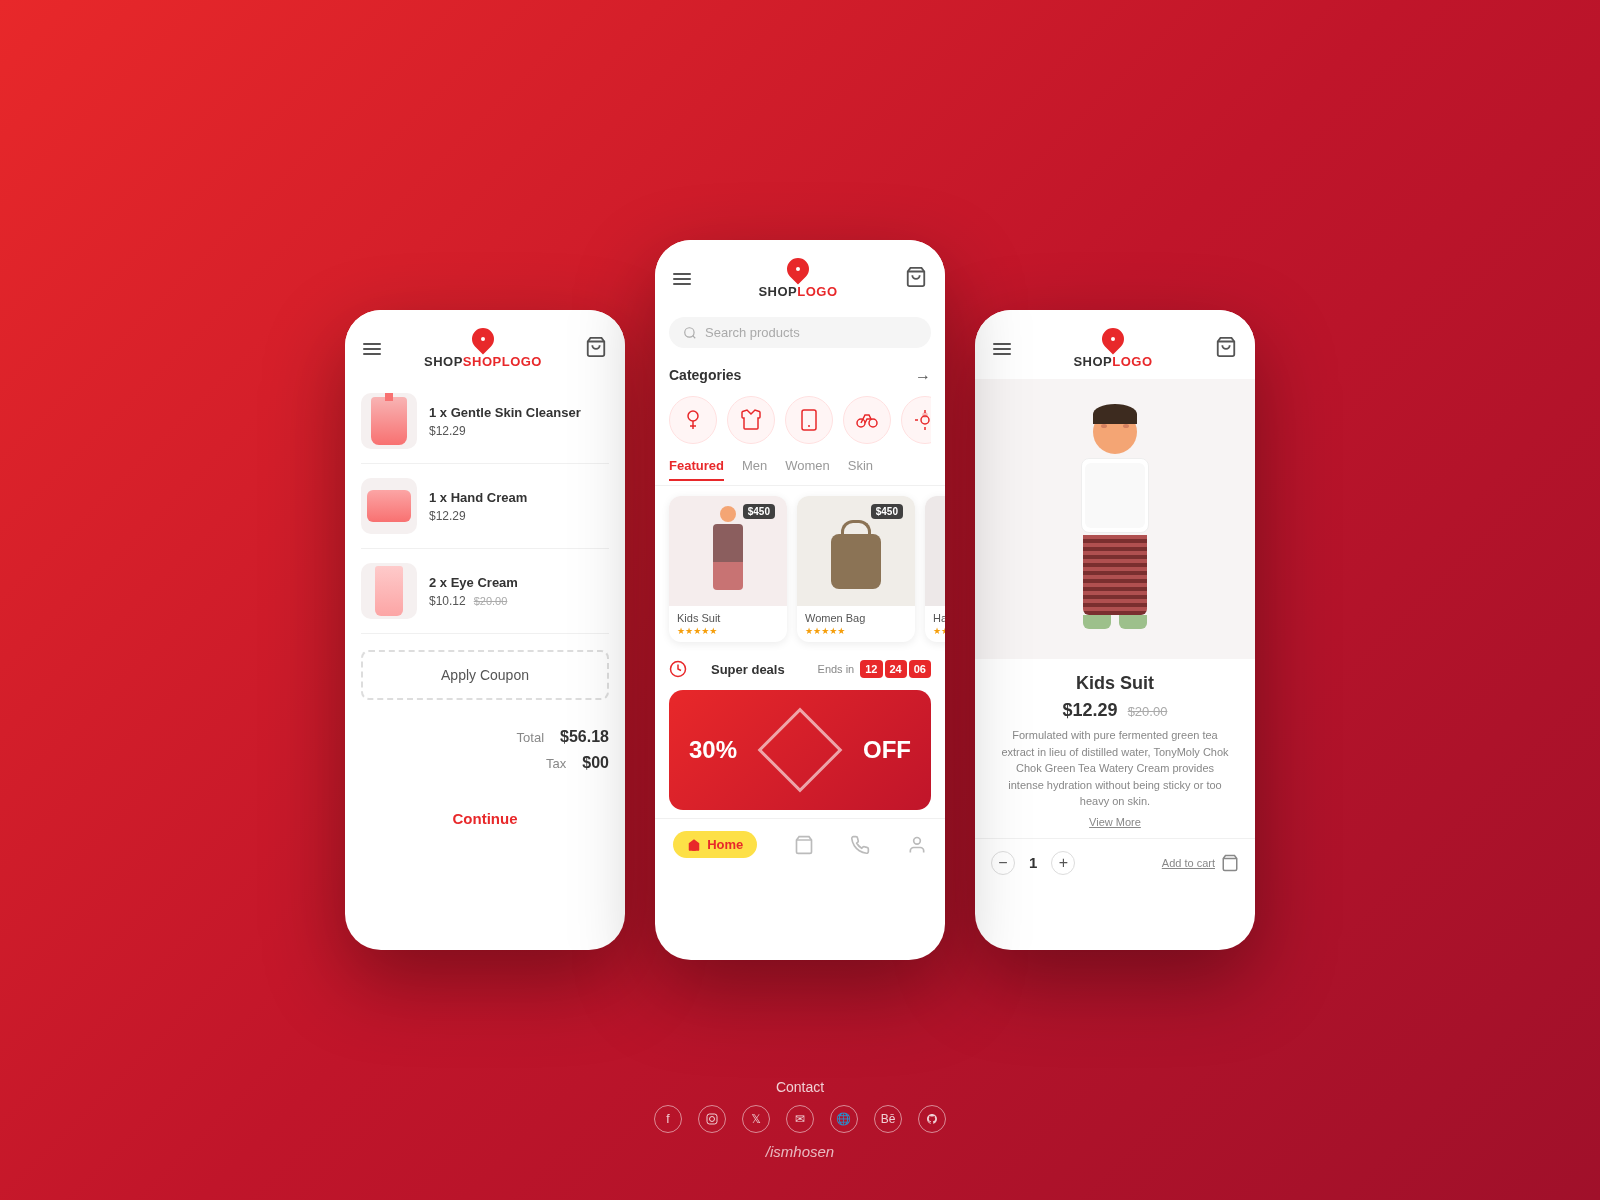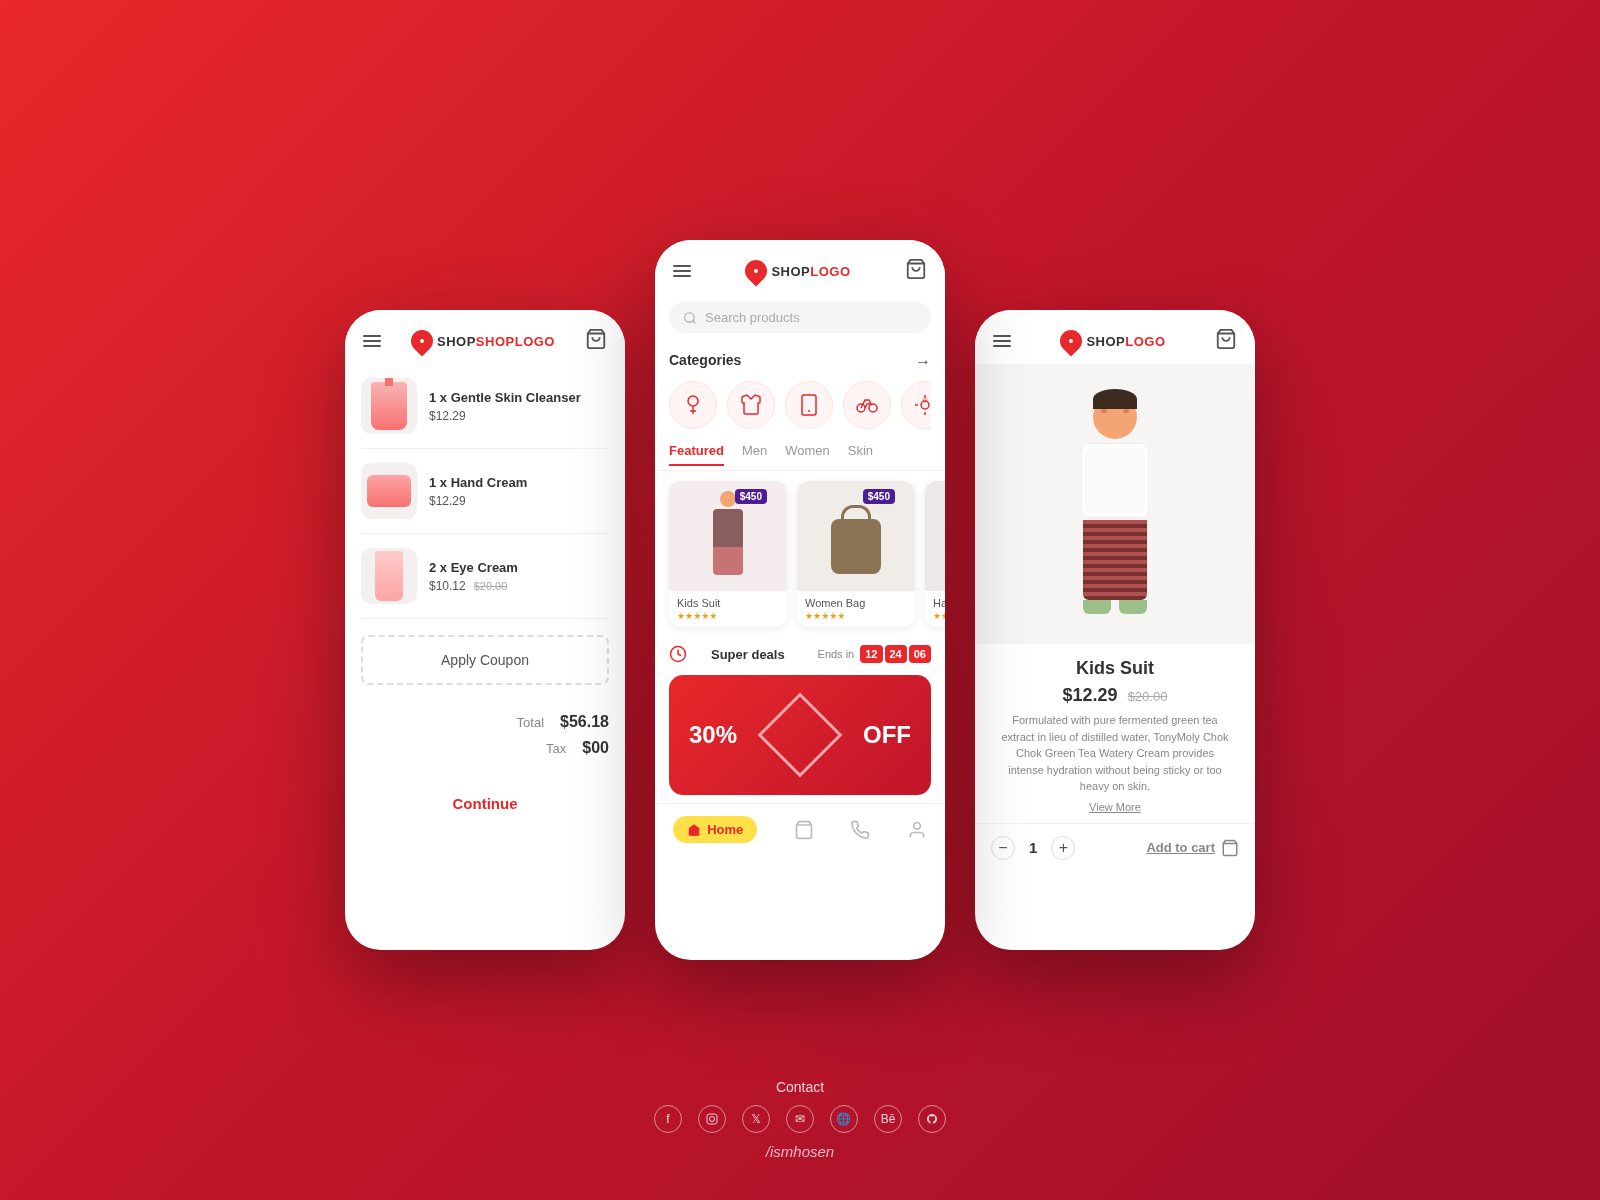--- a/index.html
+++ b/index.html
@@ -58,20 +58,21 @@
       display: flex;
       align-items: center;
       justify-content: space-between;
       padding: 18px 18px 10px;
       background: #fff;
     }
     .header-logo {
       display: flex;
       align-items: center;
       gap: 4px;
+      flex-direction: column;
     }
     .logo-tag {
       width: 22px;
       height: 22px;
       background: #e8282a;
       border-radius: 50% 50% 50% 0;
       transform: rotate(-45deg);
       display: flex;
       align-items: center;
       justify-content: center;
@@ -317,22 +318,22 @@
       background: #f5f0f0;
       display: flex;
       align-items: center;
       justify-content: center;
       position: relative;
       overflow: hidden;
     }
     .product-card-badge {
       position: absolute;
       top: 8px;
-      right: 20px;
-      background: #4c1d95;
+      right: 12px;
+      background: #404040;
       color: #fff;
       font-size: 10px;
       font-weight: 700;
       padding: 2px 5px;
       border-radius: 4px;
     }
     .product-card-info {
       padding: 6px 8px;
     }
     .product-card-name {
@@ -577,22 +578,22 @@
       font-weight: 700;
       color: #333;
     }
     .add-to-cart-btn {
       display: flex;
       align-items: center;
       gap: 6px;
       cursor: pointer;
     }
     .add-to-cart-label {
-      font-size: 13px;
-      font-weight: 700;
+      font-size: 11px;
+      font-weight: 400;
       color: #888;
       text-decoration: underline;
     }
 
     
     .footer-area {
       position: absolute;
       bottom: 40px;
       left: 50%;
       transform: translateX(-50%);

